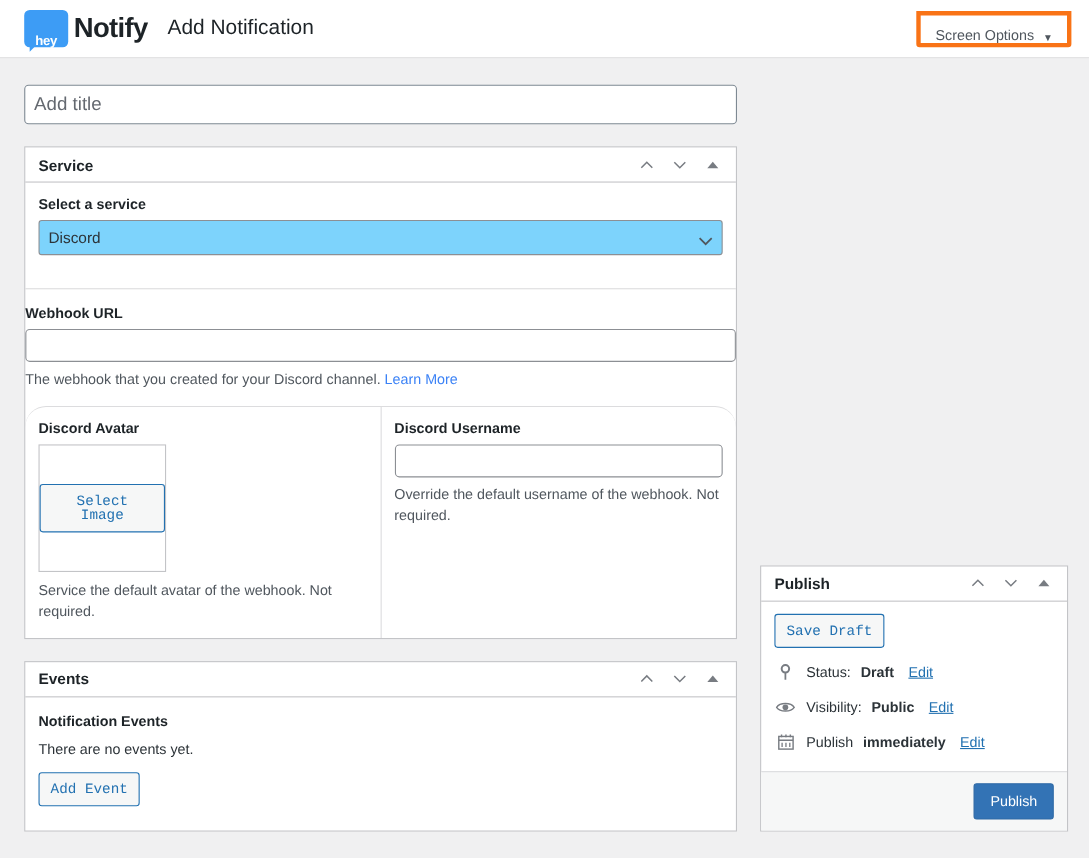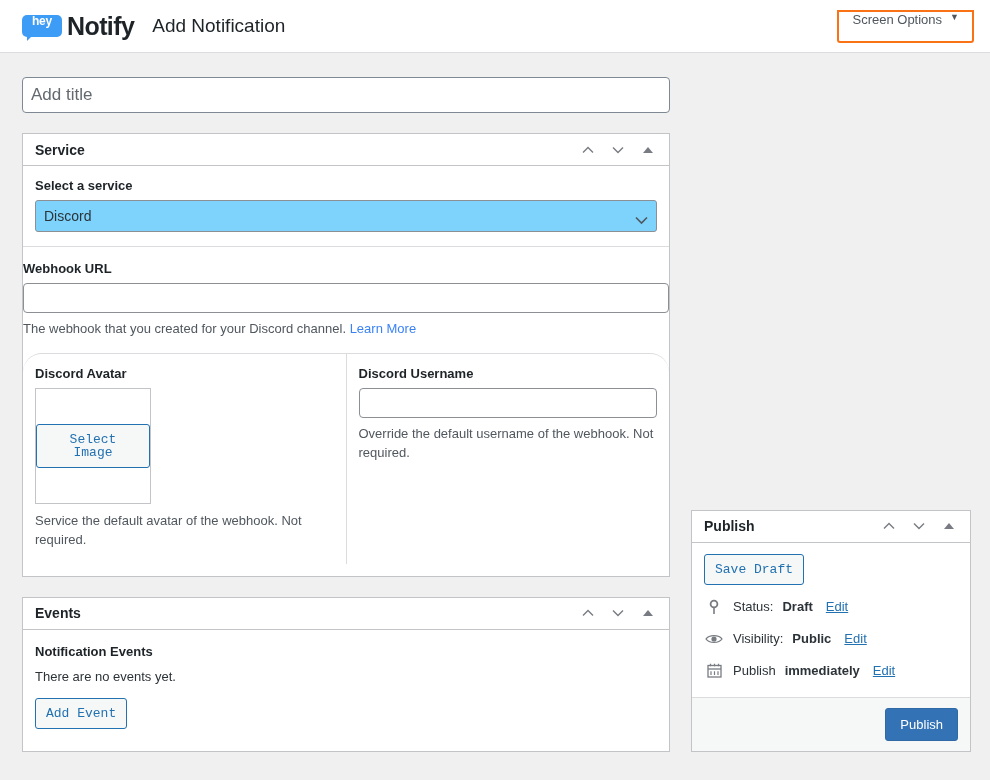--- a/index.html
+++ b/index.html
@@ -18,24 +18,24 @@
     height: 53px;
     background: #ffffff;
     border-bottom: 1px solid #dcdcde;
     display: flex;
     align-items: center;
     padding: 0 16px 0 22px;
   }
   .brand { display: flex; align-items: center; }
   .logo-bubble {
     position: relative;
-    width: 40px; height: 22px;
+    width: 40px; height: 34px;
     background: #3d9cf5;
     border-radius: 5px;
-    display: flex; align-items: flex-start; justify-content: center;
+    display: flex; align-items: flex-end; justify-content: center;
     margin-right: 5px;
   }
   .logo-bubble span {
     color: #fff;
     font-size: 12px;
     font-weight: bold;
     letter-spacing: -0.2px;
     line-height: 1;
   }
   .logo-bubble::after {
@@ -57,27 +57,27 @@
     font-size: 19px;
     color: #1d2327;
     font-weight: 400;
   }
   .screen-options {
     position: absolute;
     right: 16px; top: 10px;
     height: 33px;
     padding: 0 13px;
     background: #fff;
-    border: 2px solid #f97316;
+    border: 4px solid #f97316;
     border-radius: 3px;
     border-top-left-radius: 0;
     border-top-right-radius: 0;
     font-size: 13px;
     color: #50575e;
-    display: flex; align-items: flex-start; gap: 8px;
+    display: flex; align-items: flex-end; gap: 8px;
     cursor: pointer;
   }
   .screen-options .caret { font-size: 9px; color: #50575e; }
 
   
   .wrap {
     display: flex;
     align-items: flex-end;
     padding: 24px 20px 0 22px;
     gap: 21px;
@@ -124,21 +124,21 @@
   .handle-actions { display: flex; align-items: center; gap: 12px; }
   .handle-btn {
     width: 18px; height: 20px;
     display: flex; align-items: center; justify-content: center;
     cursor: pointer;
     color: #787c82;
   }
   .handle-btn svg { display: block; }
   .tri { width: 0; height: 0; border-left: 5px solid transparent; border-right: 5px solid transparent; border-bottom: 6px solid #787c82; }
 
-  .postbox-body { padding: 12px 12px 26px 12px; }
+  .postbox-body { padding: 12px 12px 14px 12px; }
 
   
   .field-label {
     display: block;
     font-size: 13px;
     font-weight: bold;
     color: #1d2327;
     margin-bottom: 7px;
   }
   select.wp-select {
@@ -175,21 +175,21 @@
     font-family: "Liberation Sans", sans-serif;
   }
   .help {
     font-size: 13px;
     color: #50575e;
     line-height: 1.45;
     margin-top: 7px;
   }
   .help a { color: #3b82f6; text-decoration: none; }
 
-  .divider-row { border-top: 1px solid #dcdcde; margin: 14px -12px 0 -12px; padding-top: 14px; }
+  .divider-row { border-top: 1px solid #dcdcde; margin: 30px -12px 0 -12px; padding-top: 14px; }
 
   
   .twocol {
     display: flex;
     margin: 14px -12px -14px -12px;
     border-top: 1px solid #dcdcde;
     border-radius: 19px;
   }
   .twocol > div {
     flex: 1;

